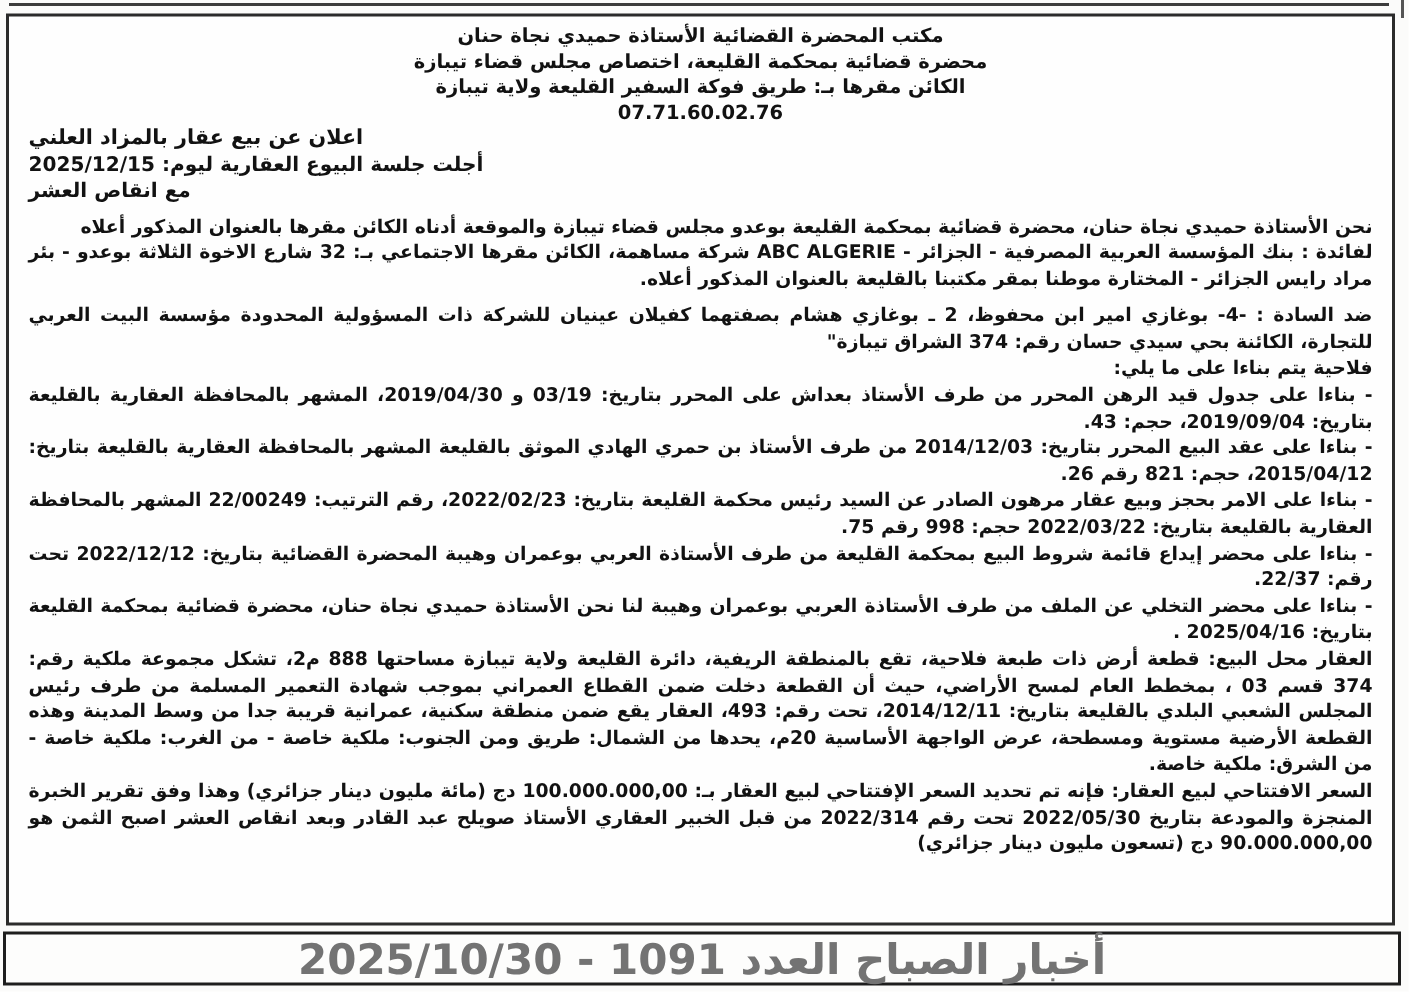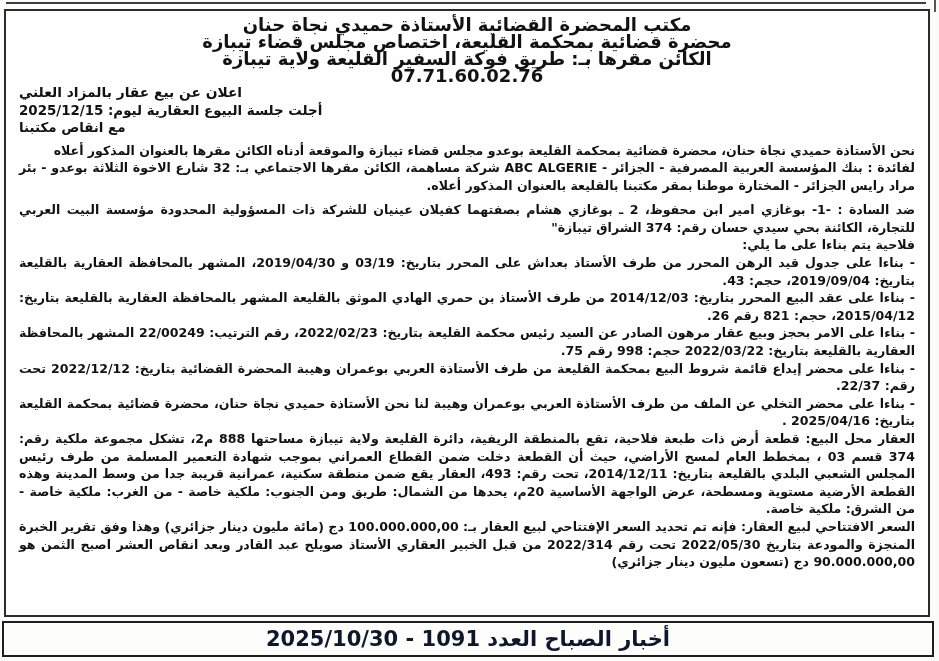--- a/index.html
+++ b/index.html
@@ -21,42 +21,42 @@
   .doc {
     position:absolute; top:9px; left:4px; width:926px; height:608px;
     border:2px solid #2b2b2b;
     background:#fefefe;
     box-sizing:border-box;
     padding:5px 13px 4px 13px;
     direction:rtl;
     font-weight:bold;
     overflow:hidden;
   }
-  .header { text-align:center; font-size:18px; line-height:17px; }
+  .header { text-align:center; font-size:13px; line-height:17px; }
   .header div { margin:0; }
   .notice { text-align:left; font-size:13.4px; line-height:17.5px; }
   .notice .title { font-size:13.8px; }
   .body-text { margin-top:5px; }
   .body-text p {
     margin:0;
     font-size:12.55px;
     line-height:17.6px;
     text-align:justify;
     text-align-last:right;
   }
   p.against { margin-top:7px; }
   p.lead-label { text-align-last:right; }
   .footer-box {
     position:absolute; left:2px; top:621px; width:932px; height:36px;
     border:2px solid #1e1e1e;
     box-sizing:border-box;
     background:#fdfdfc;
     display:flex; align-items:center; justify-content:center;
     direction:rtl;
-    font-size:21px; font-weight:bold; color:#0f172a;
+    font-size:28px; font-weight:bold; color:#737373;
     letter-spacing:0.5px;
   }
 </style>
 </head>
 <body>
 
 <div class="top-hairline"></div>
 <div class="edge-tick"></div>
 
 <div class="doc">
@@ -64,27 +64,27 @@
   <div class="header">
     <div>مكتب المحضرة القضائية الأستاذة حميدي نجاة حنان</div>
     <div>محضرة قضائية بمحكمة القليعة، اختصاص مجلس قضاء تيبازة</div>
     <div>الكائن مقرها بـ: طريق فوكة السفير القليعة ولاية تيبازة</div>
     <div>07.71.60.02.76</div>
   </div>
 
   <div class="notice">
     <div class="title">اعلان عن بيع عقار بالمزاد العلني</div>
     <div>أجلت جلسة البيوع العقارية ليوم: 2025/12/15</div>
-    <div>مع انقاص مكتبنا</div>
+    <div>مع انقاص العشر</div>
   </div>
 
   <div class="body-text">
     <p>نحن الأستاذة حميدي نجاة حنان، محضرة قضائية بمحكمة القليعة بوعدو مجلس قضاء تيبازة والموقعة أدناه الكائن مقرها بالعنوان المذكور أعلاه</p>
     <p>لفائدة : بنك المؤسسة العربية المصرفية - الجزائر - ABC ALGERIE شركة مساهمة، الكائن مقرها الاجتماعي بـ: 32 شارع الاخوة الثلاثة بوعدو - بئر مراد رايس الجزائر - المختارة موطنا بمقر مكتبنا بالقليعة بالعنوان المذكور أعلاه.</p>
-    <p class="against">ضد السادة : -1- بوغازي امير ابن محفوظ، 2 ـ بوغازي هشام بصفتهما كفيلان عينيان للشركة ذات المسؤولية المحدودة مؤسسة البيت العربي للتجارة، الكائنة بحي سيدي حسان رقم: 374 الشراق تيبازة"</p>
+    <p class="against">ضد السادة : -4- بوغازي امير ابن محفوظ، 2 ـ بوغازي هشام بصفتهما كفيلان عينيان للشركة ذات المسؤولية المحدودة مؤسسة البيت العربي للتجارة، الكائنة بحي سيدي حسان رقم: 374 الشراق تيبازة"</p>
     <p class="lead-label">فلاحية يتم بناءا على ما يلي:</p>
     <p>- بناءا على جدول قيد الرهن المحرر من طرف الأستاذ بعداش على المحرر بتاريخ: 03/19 و 2019/04/30، المشهر بالمحافظة العقارية بالقليعة بتاريخ: 2019/09/04، حجم: 43.</p>
     <p>- بناءا على عقد البيع المحرر بتاريخ: 2014/12/03 من طرف الأستاذ بن حمري الهادي الموثق بالقليعة المشهر بالمحافظة العقارية بالقليعة بتاريخ: 2015/04/12، حجم: 821 رقم 26.</p>
     <p>- بناءا على الامر بحجز وبيع عقار مرهون الصادر عن السيد رئيس محكمة القليعة بتاريخ: 2022/02/23، رقم الترتيب: 22/00249 المشهر بالمحافظة العقارية بالقليعة بتاريخ: 2022/03/22 حجم: 998 رقم 75.</p>
     <p>- بناءا على محضر إيداع قائمة شروط البيع بمحكمة القليعة من طرف الأستاذة العربي بوعمران وهيبة المحضرة القضائية بتاريخ: 2022/12/12 تحت رقم: 22/37.</p>
     <p>- بناءا على محضر التخلي عن الملف من طرف الأستاذة العربي بوعمران وهيبة لنا نحن الأستاذة حميدي نجاة حنان، محضرة قضائية بمحكمة القليعة بتاريخ: 2025/04/16 .</p>
     <p>العقار محل البيع: قطعة أرض ذات طبعة فلاحية، تقع بالمنطقة الريفية، دائرة القليعة ولاية تيبازة مساحتها 888 م2، تشكل مجموعة ملكية رقم: 374 قسم 03 ، بمخطط العام لمسح الأراضي، حيث أن القطعة دخلت ضمن القطاع العمراني بموجب شهادة التعمير المسلمة من طرف رئيس المجلس الشعبي البلدي بالقليعة بتاريخ: 2014/12/11، تحت رقم: 493، العقار يقع ضمن منطقة سكنية، عمرانية قريبة جدا من وسط المدينة وهذه القطعة الأرضية مستوية ومسطحة، عرض الواجهة الأساسية 20م، يحدها من الشمال: طريق ومن الجنوب: ملكية خاصة - من الغرب: ملكية خاصة - من الشرق: ملكية خاصة.</p>
     <p>السعر الافتتاحي لبيع العقار: فإنه تم تحديد السعر الإفتتاحي لبيع العقار بـ: 100.000.000,00 دج (مائة مليون دينار جزائري) وهذا وفق تقرير الخبرة المنجزة والمودعة بتاريخ 2022/05/30 تحت رقم 2022/314 من قبل الخبير العقاري الأستاذ صويلح عبد القادر وبعد انقاص العشر اصبح الثمن هو 90.000.000,00 دج (تسعون مليون دينار جزائري)</p>
   </div>
 

